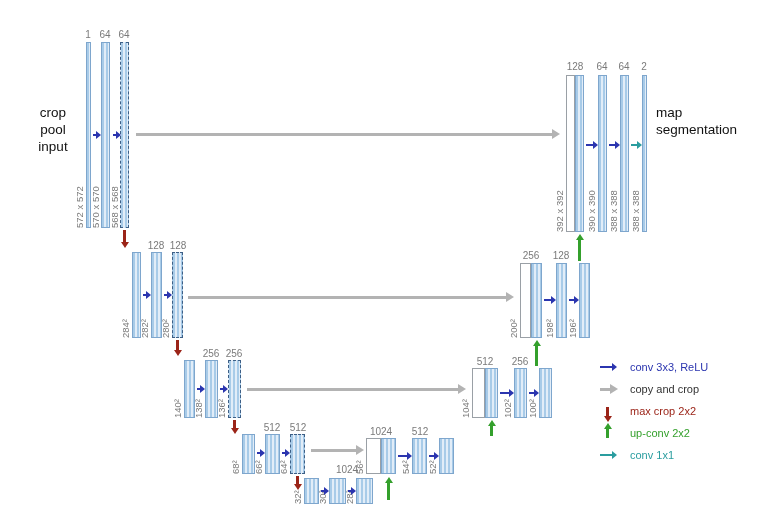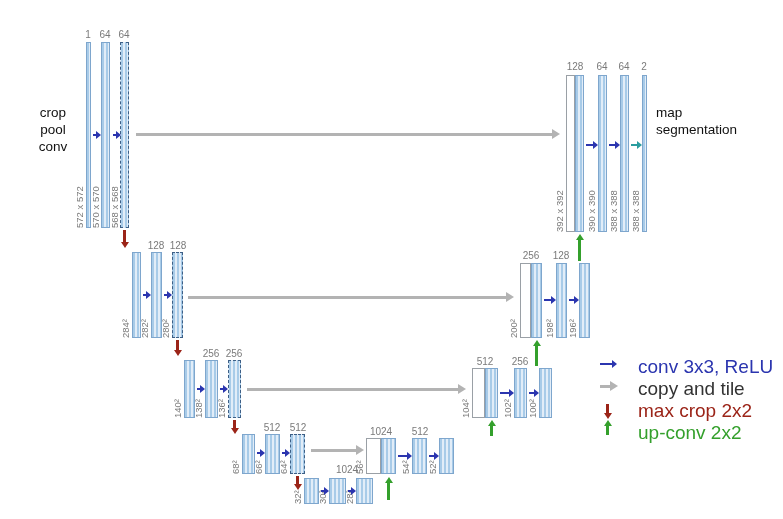--- a/index.html
+++ b/index.html
@@ -28,35 +28,35 @@
   .c-conv{color:var(--conv,#2b35af)}
   .c-copy{color:var(--copy,#b3b3b3)}
   .c-pool{color:var(--pool,#9b2418)}
   .c-upconv{color:var(--upconv,#34a02c)}
   .c-1x1{color:var(--conv1x1,#2a9d9f)}
 
   .note{position:absolute;font-size:13.5px;color:#111;line-height:17px;text-align:center}
   .note.left-align{text-align:left}
 
   .legend{position:absolute;left:600px;top:356px}
-  .lg-row{display:flex;height:22px;font-size:19px;gap:16px}
+  .lg-row{display:flex;align-items:center;height:22px;font-size:11px;gap:8px}
   .lg-icon{position:relative;width:22px;height:16px;display:flex;align-items:center;justify-content:flex-start}
   .legend .ar-r,.legend .ar-d,.legend .ar-u{position:relative}
   .legend .ar-d,.legend .ar-u{height:9px;margin-left:6px}
   .lg-label-copy{color:#333}
 </style>
 </head>
 <body>
 
 <div class="stage">
 
   <div class="note" style="left:24px;top:104px;width:58px">
     <div>crop</div>
     <div>pool</div>
-    <div>conv</div>
+    <div>input</div>
   </div>
   <div class="note left-align" style="left:656px;top:104px;width:100px">
     <div>map</div>
     <div>segmentation</div>
   </div>
 
   <div class="bar" style="left:86px;top:42px;width:5px;height:186px"></div>
   <div class="bar" style="left:101px;top:42px;width:9px;height:186px"></div>
   <div class="bar dashed" style="left:120px;top:42px;width:9px;height:186px"></div>
   <div class="ch" style="left:68px;top:29px">1</div>
@@ -180,29 +180,35 @@
     <div class="lg-row">
       <span class="lg-icon">
           <span class="ar-r c-conv" style="width:12px"></span>
         </span>
       <span style="color:var(--conv)">conv 3x3, ReLU</span>
     </div>
     <div class="lg-row">
       <span class="lg-icon">
           <span class="ar-r thick c-copy" style="width:10px"></span>
         </span>
-      <span class="lg-label-copy">copy and tile</span>
+      <span class="lg-label-copy">copy and crop</span>
     </div>
     <div class="lg-row">
       <span class="lg-icon">
           <span class="ar-d c-pool"></span>
         </span>
       <span style="color:var(--pool)">max crop 2x2</span>
     </div>
     <div class="lg-row">
       <span class="lg-icon">
           <span class="ar-u c-upconv"></span>
         </span>
       <span style="color:var(--upconv)">up-conv 2x2</span>
     </div>
+    <div class="lg-row">
+      <span class="lg-icon">
+          <span class="ar-r c-1x1" style="width:12px"></span>
+        </span>
+      <span style="color:var(--conv1x1)">conv 1x1</span>
+    </div>
   </div>
 
 </div>
 
 </body></html>

